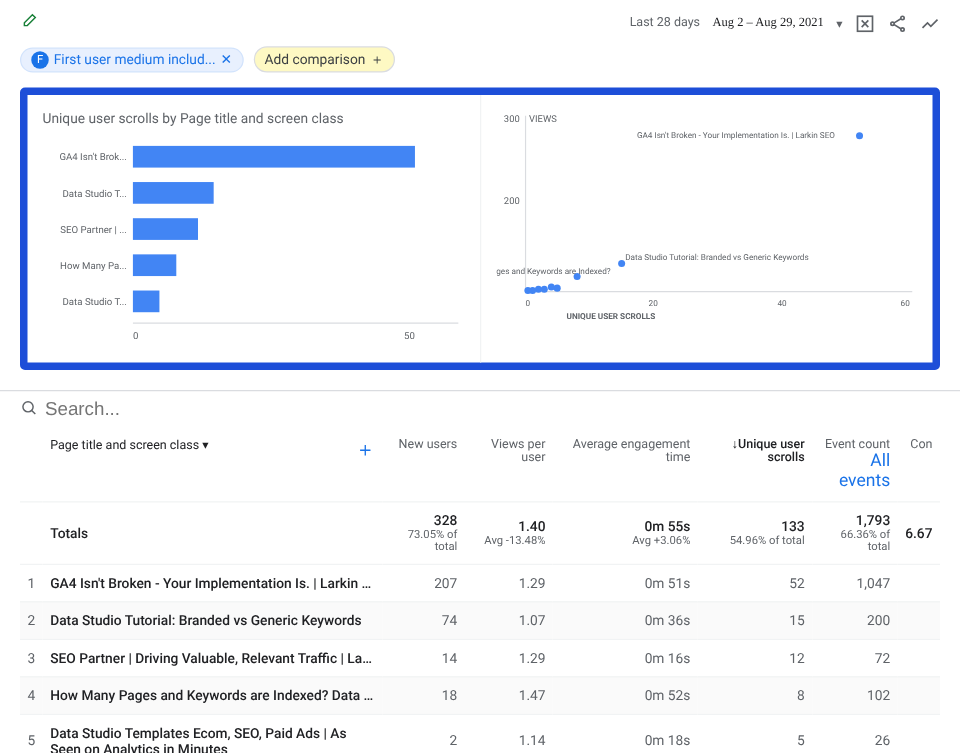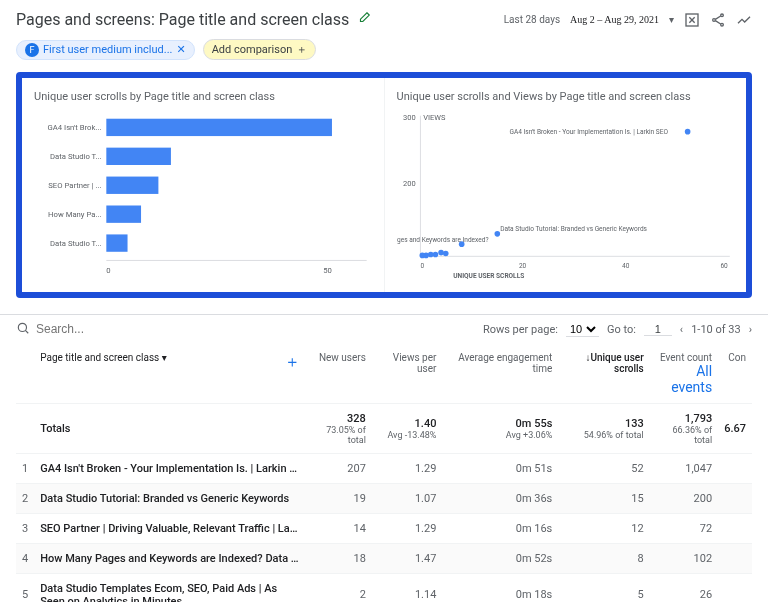--- a/index.html
+++ b/index.html
@@ -14,21 +14,21 @@
   .chip { display: inline-flex; align-items: center; border-radius: 16px; padding: 2px 8px; font-size: 11px; gap: 4px; }
   .chip.filter { background: #e8f0fe; color: #1a73e8; border: 1px solid #d2e3fc; }
   .chip.filter .f-badge { background: #1a73e8; color: #fff; border-radius: 50%; width: 14px; height: 14px; font-size: 9px; display: inline-flex; align-items: center; justify-content: center; }
   .chip.add { background: #fef9c3; border: 1px solid #dadce0; color: #3c4043; }
   .panels { display: flex; margin: 0 16px 16px; border: 6px solid #1d4ed8; border-radius: 4px; }
   .panel { flex: 1; padding: 12px 12px 4px; }
   .panel + .panel { border-left: 1px solid #f1f3f4; }
   .panel-title { font-size: 11px; color: #5f6368; margin-bottom: 8px; }
   svg.chart { width: 100%; height: auto; }
   .search-row { display: flex; align-items: center; padding: 6px 16px; border-top: 1px solid #dadce0; color: #5f6368; gap: 6px; font-size: 11px; }
-  .search-row input { border: none; outline: none; flex: 1; font-size: 12px; color: #3c4043; }
+  .search-row input { border: none; outline: none; flex: 1; font-size: 15px; color: #3c4043; }
   .pager { display: flex; align-items: center; gap: 8px; }
   .pager input { width: 28px; border: none; border-bottom: 1px solid #dadce0; font-size: 11px; text-align: center; }
   .pager select { border: none; border-bottom: 1px solid #dadce0; font-size: 11px; background: transparent; }
   table { width: calc(100% - 32px); margin: 0 16px; border-collapse: collapse; font-size: 11px; }
   th, td { padding: 8px 6px; text-align: right; border-bottom: 1px solid #f1f3f4; color: #5f6368; }
   th:first-child, td:first-child { text-align: left; width: 18px; }
   th:nth-child(2), td:nth-child(2) { text-align: left; color: #202124; width: 270px; }
   thead th { font-weight: 400; vertical-align: top; font-size: 10px; }
   thead th .sub { color: #1a73e8; font-size: 14px; display: block; }
   .totals td { font-weight: 500; color: #202124; }
@@ -37,21 +37,20 @@
   .sort-col { font-weight: 500; color: #202124; }
   .ellipsis { max-width: 260px; overflow: hidden; text-overflow: ellipsis; white-space: nowrap; font-weight: 500; }
   .wrap { max-width: 260px; font-weight: 500; }
   tbody tr:nth-child(odd) td { background: #fafafa; }
   tbody tr.totals td { background: #fff; }
 </style>
 </head>
 <body>
 
 <div class="header">
-  <span class="title">Pages and screens: Page title and screen class</span>
   <span class="edit-icon">
     <svg width="14" height="14" viewBox="0 0 24 24" fill="none" stroke="currentColor" stroke-width="2">
         <path d="M17 3l4 4-11 11H6v-4L17 3z"></path>
       </svg>
   </span>
   <div class="header-right">
     <span>Last 28 days</span>
     <span class="date">Aug 2 – Aug 29, 2021</span>
     <span>▾</span>
     <span class="icon-btn">
@@ -107,21 +106,20 @@
         <rect x="75" y="128" width="22" height="18"></rect>
       </g>
       <line x1="75" y1="155" x2="345" y2="155" stroke="#dadce0"></line>
       <g font-size="8" fill="#5f6368">
           <text x="75" y="168">0</text>
           <text x="300" y="168">50</text>
         </g>
     </svg>
   </div>
   <div class="panel">
-    <div class="panel-title">Unique user scrolls and Views by Page title and screen class</div>
     <svg class="chart" viewBox="0 0 360 180">
       <g font-size="8" fill="#5f6368">
         <text x="20" y="10" text-anchor="end">300</text>
         <text x="20" y="80" text-anchor="end">200</text>
         <text x="28" y="10">VIEWS</text>
       </g>
       <line x1="25" y1="155" x2="355" y2="155" stroke="#dadce0"></line>
       <line x1="25" y1="5" x2="25" y2="155" stroke="#dadce0"></line>
       <g fill="#4285f4">
         <circle cx="310" cy="22" r="3"></circle>
@@ -149,29 +147,20 @@
 </div>
 
 <div class="search-row">
   <span>
     <svg width="14" height="14" viewBox="0 0 24 24" fill="none" stroke="currentColor" stroke-width="2">
         <circle cx="11" cy="11" r="7"></circle>
         <path d="M21 21l-5-5"></path>
       </svg>
   </span>
   <input placeholder="Search..." style="">
-  <div class="pager">
-    <span>Rows per page:</span>
-    <select><option>10</option></select>
-    <span>Go to:</span>
-    <input value="1" style="">
-    <span class="icon-btn">‹</span>
-    <span>1-10 of 33</span>
-    <span class="icon-btn">›</span>
-  </div>
 </div>
 
 <table>
   <thead>
     <tr>
       <th></th>
       <th><span>Page title and screen class</span> ▾ <span class="plus" style="float:right">＋</span></th>
       <th>New users</th>
       <th>Views per user</th>
       <th>Average engagement time</th>
@@ -201,21 +190,21 @@
         <td>0m 51s</td>
         <td>52</td>
         <td>1,047</td>
         <td></td>
       </tr>
       <tr>
         <td>2</td>
         <td>
           <div class="ellipsis">Data Studio Tutorial: Branded vs Generic Keywords</div>
         </td>
-        <td>19</td>
+        <td>74</td>
         <td>1.07</td>
         <td>0m 36s</td>
         <td>15</td>
         <td>200</td>
         <td></td>
       </tr>
       <tr>
         <td>3</td>
         <td>
           <div class="ellipsis">SEO Partner | Driving Valuable, Relevant Traffic | Larkin SEO</div>

